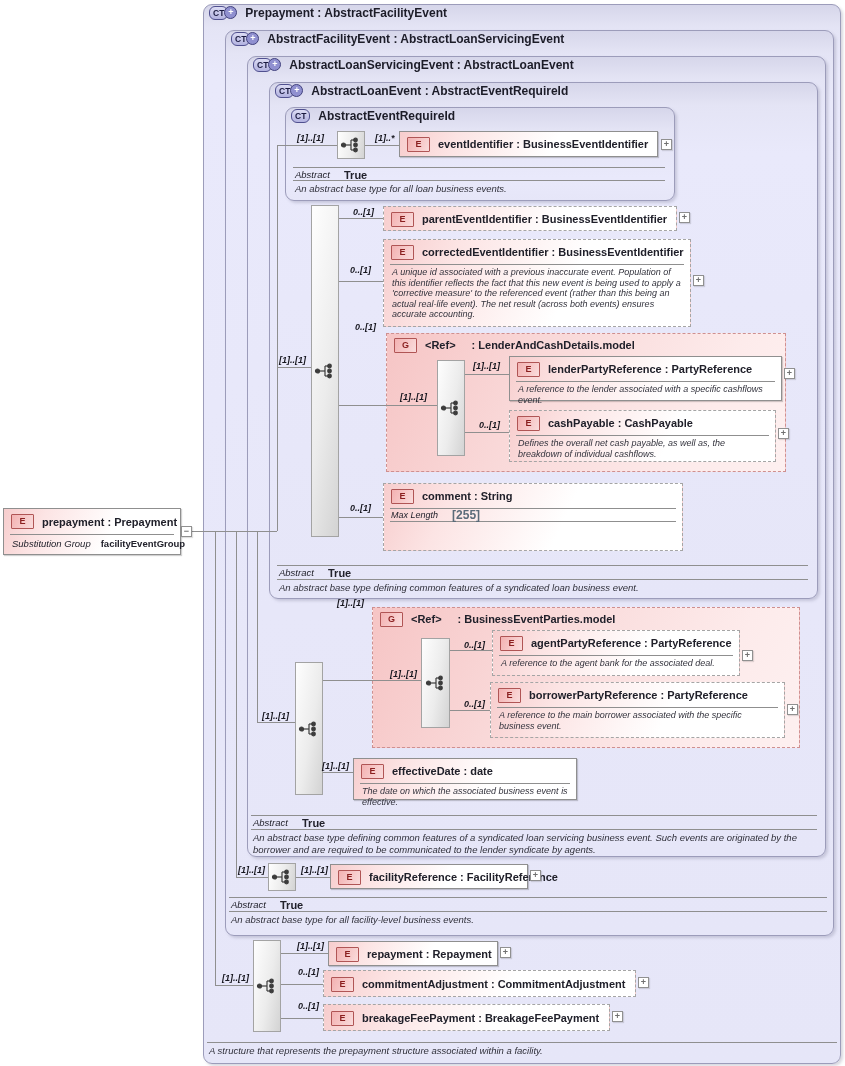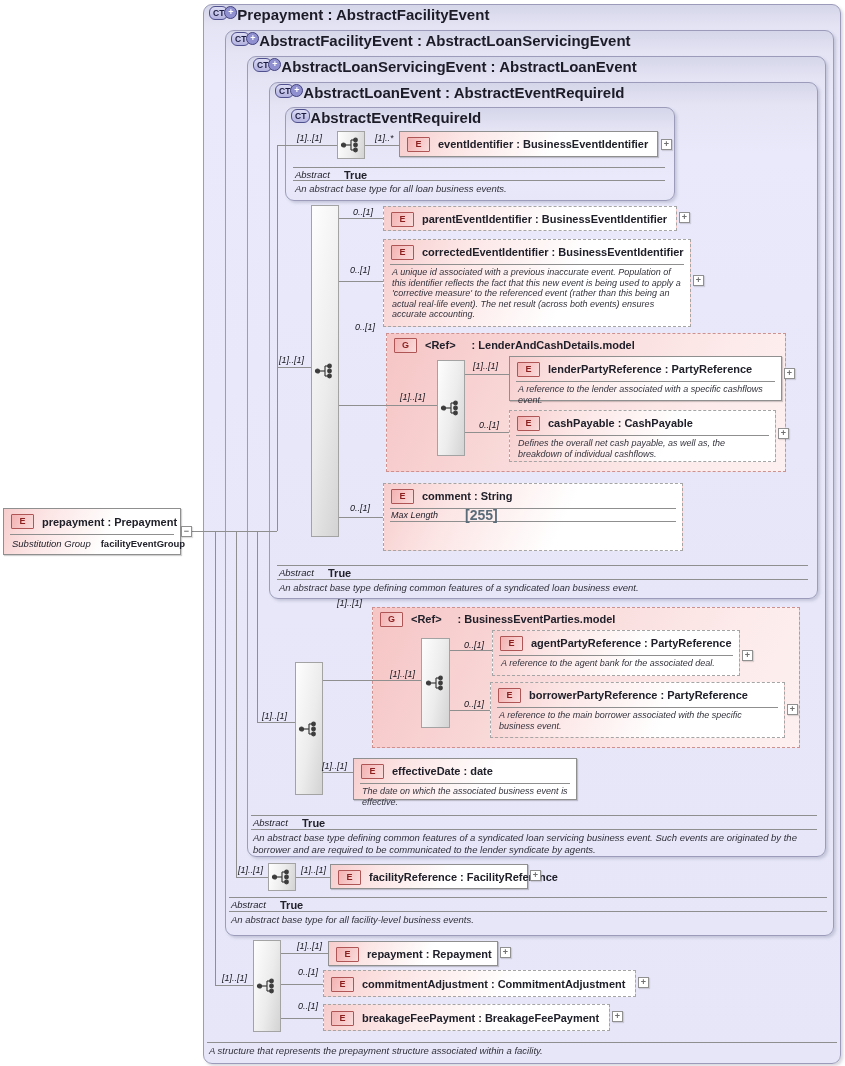--- a/index.html
+++ b/index.html
@@ -8,46 +8,46 @@
   .ctbox{position:absolute;border:1px solid #9c9cba;border-radius:9px;
          background:linear-gradient(180deg,#d6d6ea 0,#e4e4f5 22px,#e9e9fb 70px,#e6e6f8 100%);
          box-shadow:2px 2px 3px rgba(110,110,140,.28);}
   .cthead{position:absolute;display:flex;align-items:flex-start;white-space:nowrap;}
   .ct-pill{display:inline-block;height:12px;line-height:12px;padding:0 3px;border:1px solid #50508f;
            border-radius:6px;background:linear-gradient(#dcdcf4,#b2b2e0);
            font-weight:bold;font-size:8.5px;color:#1a1a40;}
   .ct-plus{display:inline-block;width:11px;height:11px;margin-left:-4px;border:1px solid #42427e;
            border-radius:50%;background:#9090d0;color:#fff;font-weight:bold;font-size:9px;
            line-height:10px;text-align:center;}
-  .cthead .ttl{font-weight:bold;font-size:15px;color:#1c1c28;}
+  .cthead .ttl{margin-left:8px;font-weight:bold;font-size:12px;color:#1c1c28;}
   .elem{position:absolute;border:1px solid #8f8f8f;
         background:linear-gradient(115deg,#f7cdcd 0%,#fce4e4 22%,#ffffff 60%);
         box-shadow:1px 1px 1px rgba(0,0,0,.18);box-sizing:border-box;}
   .elem.dashed{border:1px dashed #a5a5a5;box-shadow:none;}
   .trow{display:flex;align-items:center;height:24px;padding-left:7px;white-space:nowrap;}
   .e-icon{flex:0 0 auto;width:21px;height:13px;border:1px solid #b05555;border-radius:1px;
           background:linear-gradient(115deg,#f3b2b2,#fadcdc);color:#8a1f1f;font-weight:bold;
           font-size:9px;line-height:13px;text-align:center;}
   .etitle{margin-left:8px;font-weight:bold;font-size:11px;color:#20202a;}
   .esep{margin:0 6px;border-top:1px solid #8f8f8f;height:0;}
   .enote{margin:2px 8px 3px;font-style:italic;font-size:9px;line-height:10.5px;color:#33333d;}
   .mlrow{display:flex;align-items:center;height:12px;padding-left:7px;white-space:nowrap;}
   .ml-label{font-style:italic;font-size:9px;color:#22222c;}
-  .ml-value{margin-left:27px;font-weight:bold;font-size:14px;color:#5a6b7a;}
+  .ml-value{margin-left:14px;font-weight:bold;font-size:12px;color:#5a6b7a;}
   .group{position:absolute;border:1px dashed #cf9090;box-sizing:border-box;
          background:linear-gradient(115deg,#f6c5c5,#f9d8d8 35%,#fdebeb 78%,#fdf0f0);}
   .ghead{display:flex;align-items:center;height:22px;padding-left:7px;white-space:nowrap;}
   .gref{margin-left:8px;font-weight:bold;font-size:11px;color:#20202a;}
   .gttl{margin-left:16px;font-weight:bold;font-size:11px;color:#20202a;}
   .bar{position:absolute;border:1px solid #a3a3a3;box-sizing:border-box;
        background:linear-gradient(100deg,#fefefe,#ececec 55%,#d3d3d3);
        display:flex;align-items:center;justify-content:center;}
   .hline{position:absolute;height:1px;background:#8f8f8f;}
   .vline{position:absolute;width:1px;background:#8f8f8f;}
-  .card{position:absolute;font-weight:normal;font-style:italic;font-size:9px;color:#16161e;white-space:nowrap;}
+  .card{position:absolute;font-weight:bold;font-style:italic;font-size:9px;color:#16161e;white-space:nowrap;}
   .abst-label{position:absolute;font-style:italic;font-size:9.5px;color:#22222c;}
   .abst-value{position:absolute;font-weight:bold;font-size:11px;color:#22222c;}
   .boxnote{position:absolute;font-style:italic;font-size:9.5px;line-height:11.5px;color:#30303a;}
   .plusbox{position:absolute;width:11px;height:11px;background:#fff;border:1px solid #909090;
            color:#707070;font-weight:bold;font-size:9px;line-height:9px;text-align:center;
            box-shadow:1px 1px 1px rgba(0,0,0,.12);box-sizing:border-box;}
   .sg-row{display:flex;align-items:center;height:16px;padding-left:8px;white-space:nowrap;}
   .sg-label{font-style:italic;font-size:9.5px;color:#22222c;}
   .sg-value{margin-left:10px;font-weight:bold;font-size:9.5px;color:#22222c;}
 </style>

